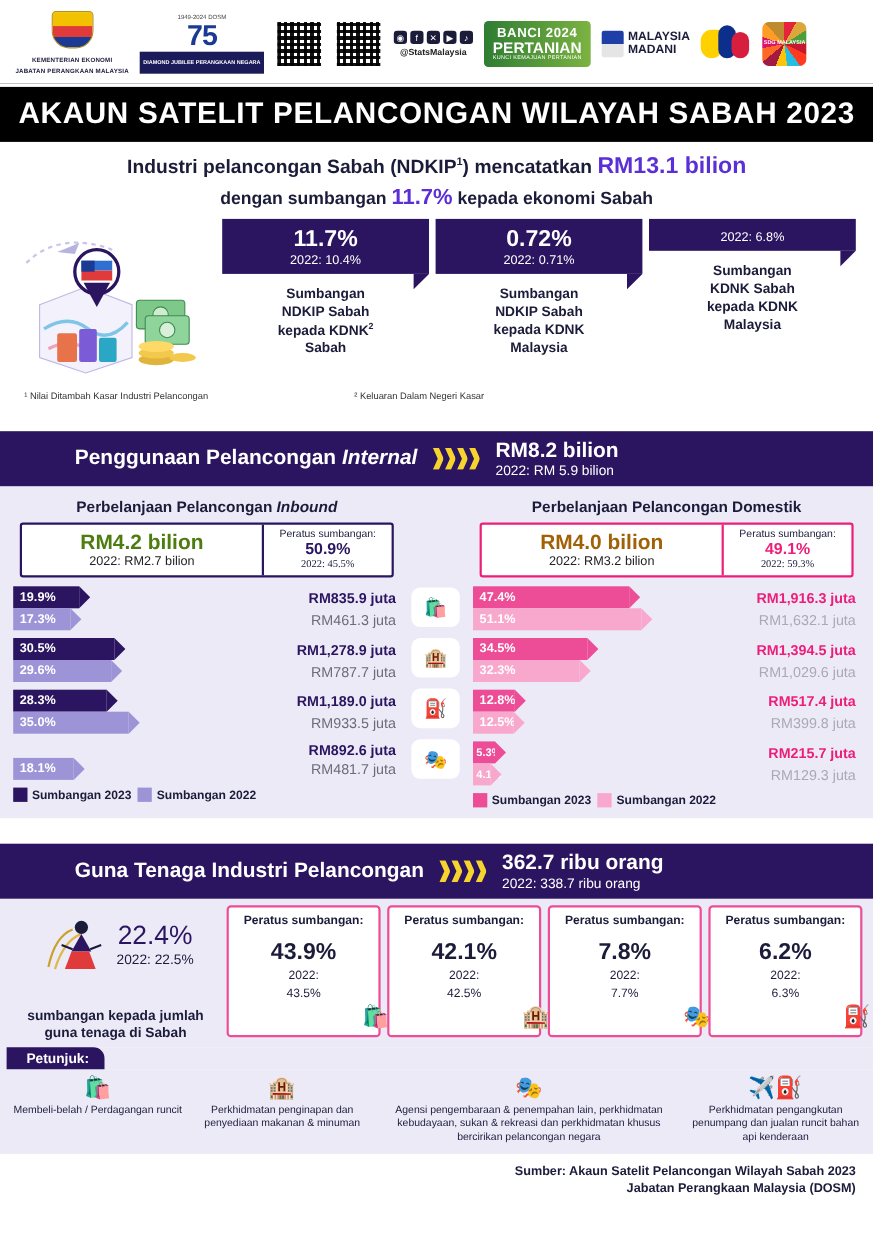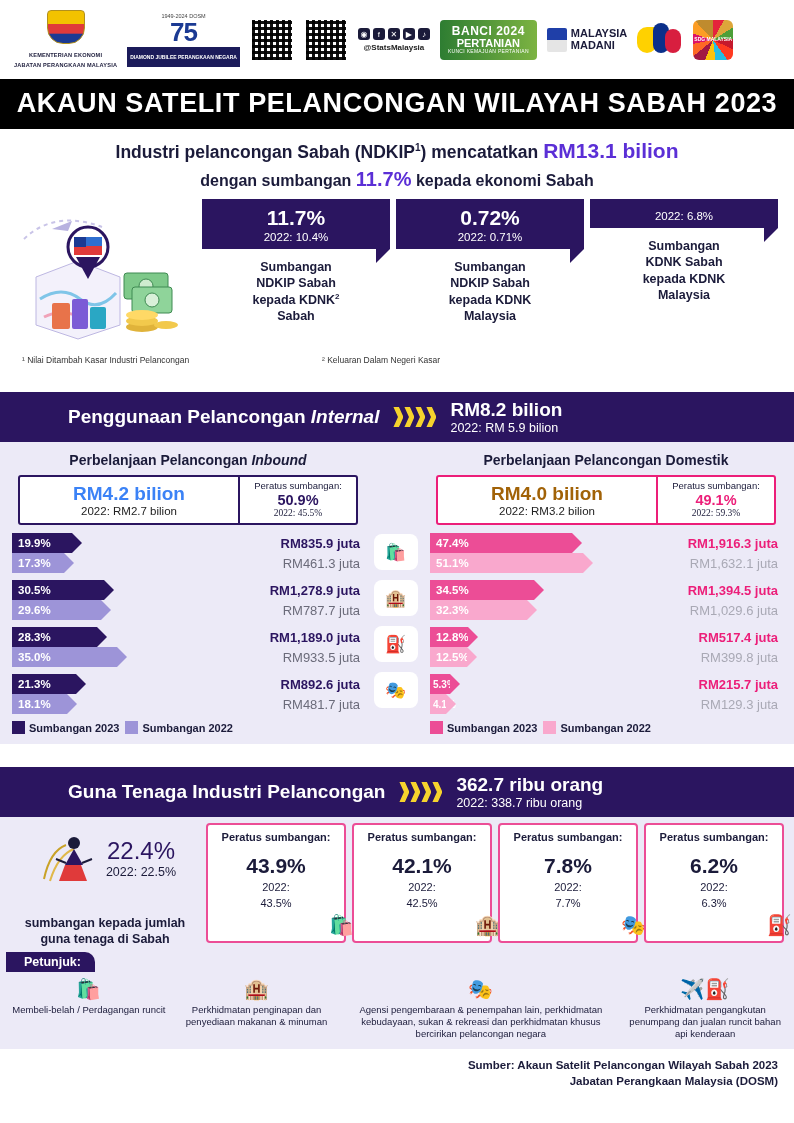--- a/index.html
+++ b/index.html
@@ -41,21 +41,21 @@
       background-blend-mode: multiply; border:2px solid #fff;}
   .social { display:flex; flex-direction:column; align-items:center; gap:3px;}
   .social .icons { display:flex; gap:3px; }
   .social .ic { width:12px;height:12px;border-radius:3px;background:#1b1b3a;color:#fff;font-size:8px;display:flex;align-items:center;justify-content:center;}
   .social .txt { font-size:8px; color:#222; font-weight:600;}
   .banci {
     background: linear-gradient(90deg,#2e7d32,#7cb342);
     color:#fff; border-radius:4px; padding:5px 8px; text-align:center; line-height:1.05;
   }
   .banci .l1 { font-size:12px; font-weight:bold; letter-spacing:.5px;}
-  .banci .l2 { font-size:11px; font-weight:bold;}
+  .banci .l2 { font-size:14px; font-weight:bold;}
   .banci .l3 { font-size:5px; letter-spacing:.3px;}
   .mmadani { display:flex; align-items:center; gap:4px; }
   .mmadani .flag { width:20px;height:24px;background:linear-gradient(#1f3fa8 0 50%,#e5e5e5 50% 100%); border-radius:2px;}
   .mmadani .txt { font-size:11px; font-weight:bold; color:#1b1b3a; line-height:1.05;}
   .jalurgem { width:46px;height:34px;position:relative;}
   .jalurgem .a{position:absolute;left:0;top:4px;width:20px;height:26px;background:#ffd100;border-radius:10px 0 10px 10px;}
   .jalurgem .b{position:absolute;left:16px;top:0;width:16px;height:30px;background:#0b2f8a;border-radius:8px;}
   .jalurgem .c{position:absolute;left:28px;top:6px;width:16px;height:24px;background:#d81e3f;border-radius:8px;}
   .sdg { width:40px;height:40px;border-radius:6px;background:
       conic-gradient(#e5243b 0 8%, #dda63a 8% 16%, #4c9f38 16% 24%, #c5192d 24% 32%,
@@ -117,21 +117,21 @@
   .purple-body { background:#eceaf7; padding:8px 12px 10px 12px; display:flex; gap:10px;}
   .col { flex:1; }
   .col h3 { text-align:center; margin:2px 0 7px 0; font-size:14px; font-weight:bold;}
   .col h3 em{font-style:italic;}
   .sumbox {
     display:flex; background:#fff; border:2px solid #2b1560; border-radius:3px;
     align-items:stretch; margin:0 6px 8px 6px;
   }
   .sumbox.pink { border-color:#ec1e79; }
   .sumbox .left { flex:1; text-align:center; padding:6px 4px;}
-  .sumbox .left .v { font-size:19px; font-weight:bold; color:#3b82f6;}
+  .sumbox .left .v { font-size:19px; font-weight:bold; color:#4d7c0f;}
   .sumbox.pink .left .v { color:#a16207;}
   .sumbox .left .p { font-size:11.5px; color:#222;}
   .sumbox .right { flex:0 0 118px; border-left:2px solid #2b1560; text-align:center; padding:4px 2px;}
   .sumbox.pink .right{ border-left-color:#ec1e79;}
   .sumbox .right .t { font-size:9.5px; line-height:1.15;}
   .sumbox .right .v2 { font-size:14.5px; font-weight:bold; color:#2b1560;}
   .sumbox.pink .right .v2 { color:#ec1e79;}
   .sumbox .right .p2 { font-size:9.5px;font-family:Liberation Serif, serif;}
 
   
@@ -423,23 +423,20 @@
       <div class="rowline">
           <div class="barwrap">
             <div class="bar d22" style="width:105px">35.0%</div>
           </div>
         <div class="bar-val v22">RM933.5 juta</div>
         </div>
     </div>
 
     <div class="bar-group">
       <div class="rowline">
-          <div class="barwrap">
-            <div class="bar d23" style="width:64px">21.3%</div>
-          </div>
         <div class="bar-val v23">RM892.6 juta</div>
         </div>
       <div class="rowline">
           <div class="barwrap">
             <div class="bar d22" style="width:55px">18.1%</div>
           </div>
         <div class="bar-val v22">RM481.7 juta</div>
         </div>
     </div>
 

